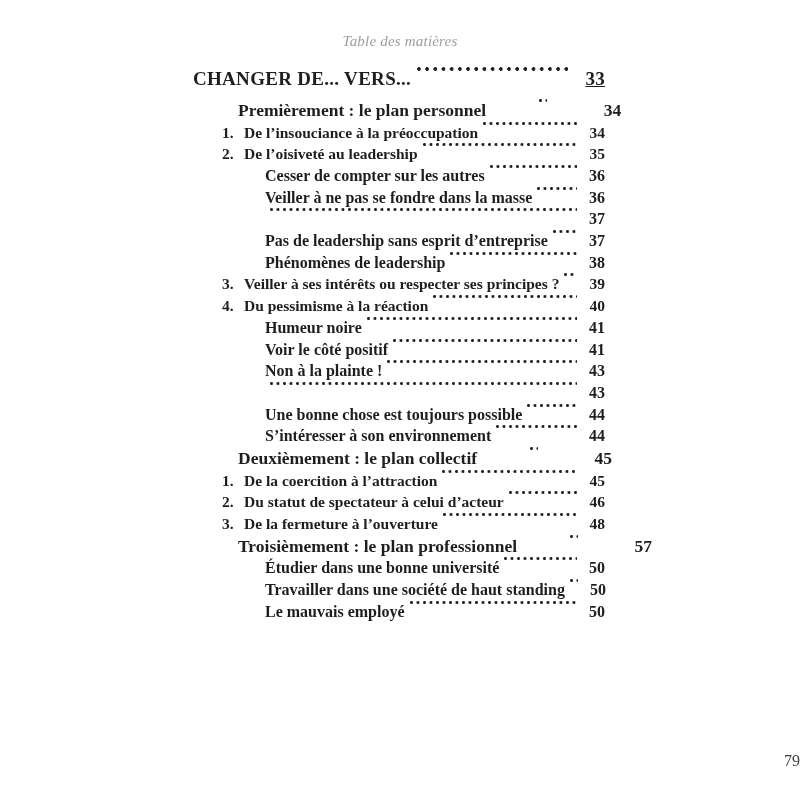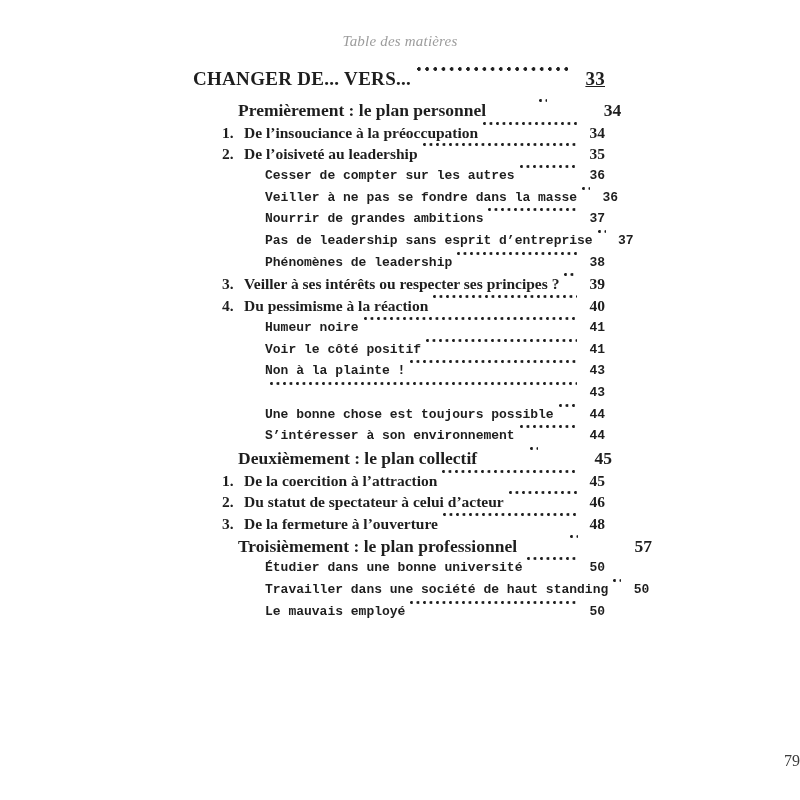--- a/index.html
+++ b/index.html
@@ -89,23 +89,22 @@
   .lvl-item {
     font-size: 15.5px;
     padding-left: 29px;
   }
   .lvl-item .num {
     flex: 0 0 22px;
     width: 22px;
   }
   
   .lvl-sub {
-    font-size: 13px;
+    font-size: 16px;
     padding-left: 72px;
-    font-family: Liberation Mono, monospace;
   }
   .footer {
     position: absolute;
     top: 752px;
     left: 0;
     width: 100%;
     text-align: right;
     font-size: 16px;
     color: var(--footer);
   }
@@ -143,21 +142,20 @@
         <span class="label">Cesser de compter sur les autres</span>
         <span class="leader"></span>
         <span class="pagenum">36</span>
       </div>
       <div class="row lvl-sub">
         <span class="label">Veiller à ne pas se fondre dans la masse</span>
         <span class="leader"></span>
         <span class="pagenum">36</span>
       </div>
       <div class="row lvl-sub">
-        <span class="label">Nourrir de grandes ambitions</span>
         <span class="leader"></span>
         <span class="pagenum">37</span>
       </div>
       <div class="row lvl-sub">
         <span class="label">Pas de leadership sans esprit d’entreprise</span>
         <span class="leader"></span>
         <span class="pagenum">37</span>
       </div>
       <div class="row lvl-sub">
         <span class="label">Phénomènes de leadership</span>

